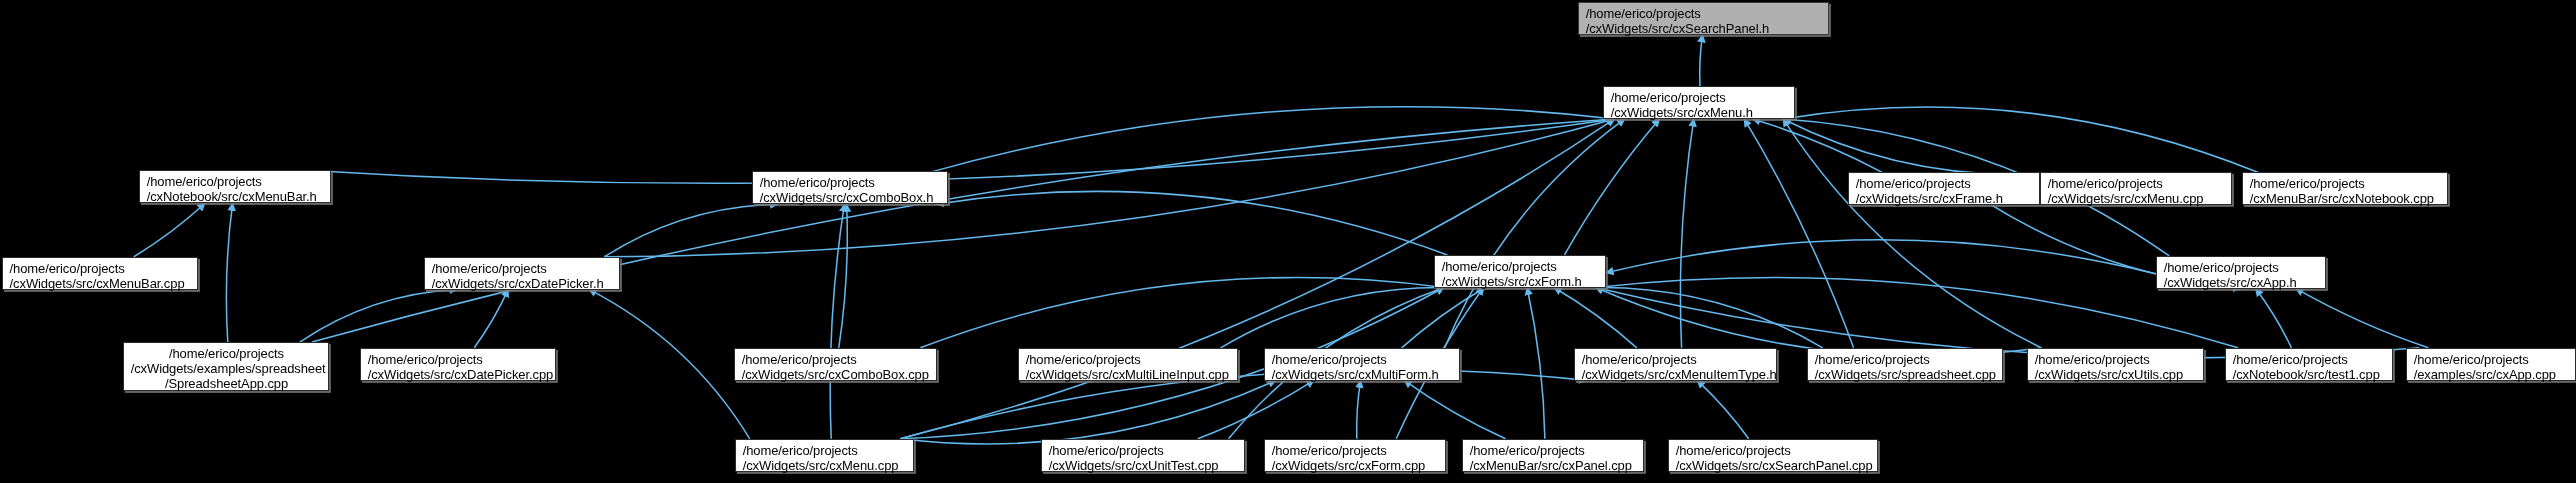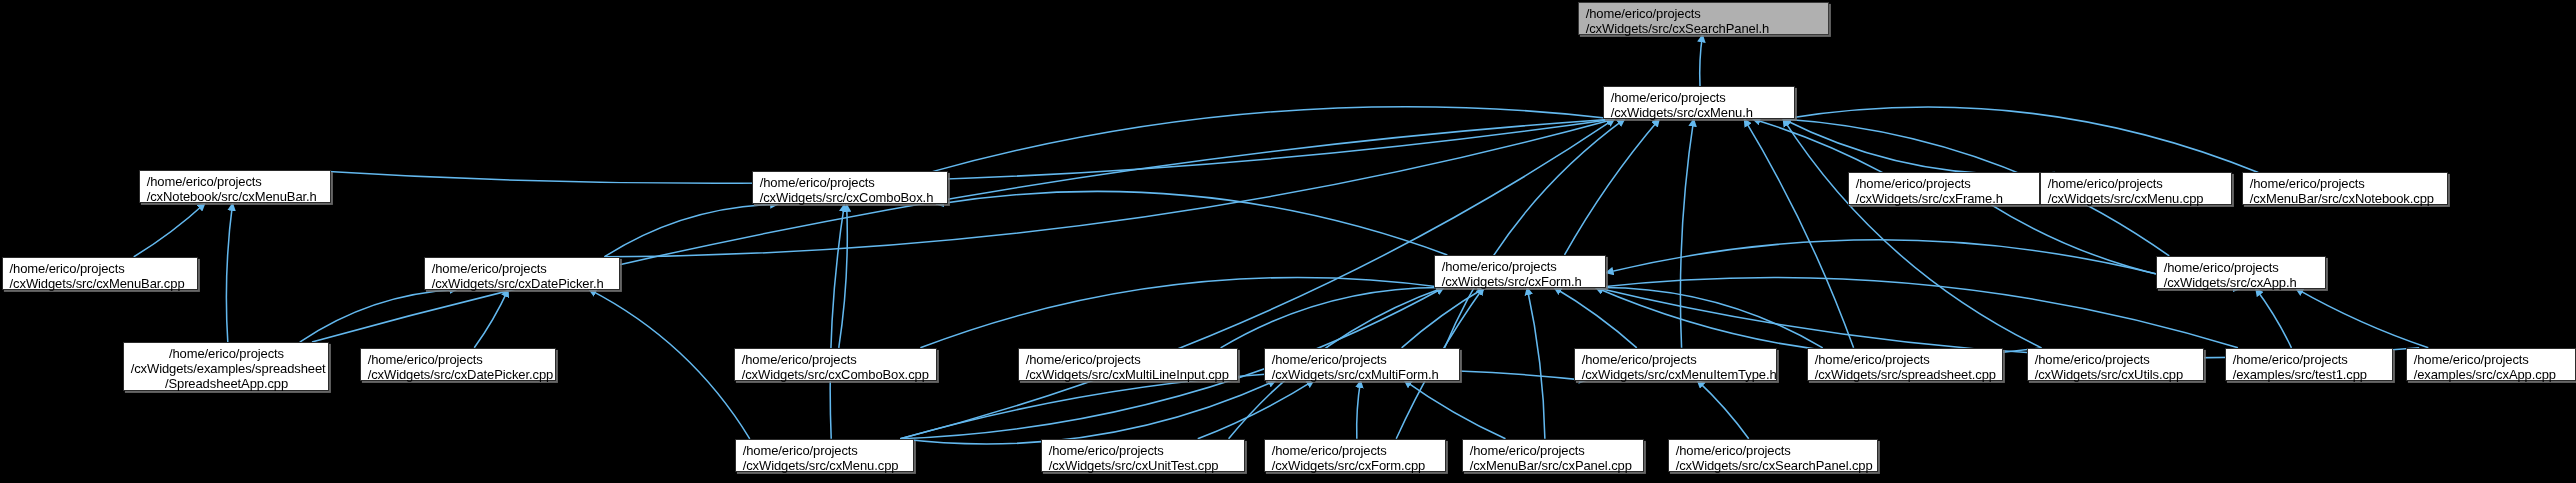--- a/index.html
+++ b/index.html
@@ -108,21 +108,21 @@
       <div class="node" style="left: 1434px; top: 255px; width: 172px; height: 33px;"><span class="l">/home/erico/projects</span><span class="l2">/cxWidgets/src/cxForm.h</span></div>
       <div class="node" style="left: 2156px; top: 256px; width: 170px; height: 33px;"><span class="l">/home/erico/projects</span><span class="l2">/cxWidgets/src/cxApp.h</span></div>
       <div class="node center" style="left: 123px; top: 342px; width: 206px; height: 49px;"><span class="l">/home/erico/projects</span><span class="l2">/cxWidgets/examples/spreadsheet</span><span class="l3">/SpreadsheetApp.cpp</span></div>
       <div class="node" style="left: 360px; top: 348px; width: 196px; height: 33px;"><span class="l">/home/erico/projects</span><span class="l2">/cxWidgets/src/cxDatePicker.cpp</span></div>
       <div class="node" style="left: 734px; top: 348px; width: 203px; height: 33px;"><span class="l">/home/erico/projects</span><span class="l2">/cxWidgets/src/cxComboBox.cpp</span></div>
       <div class="node" style="left: 1018px; top: 348px; width: 220px; height: 33px;"><span class="l">/home/erico/projects</span><span class="l2">/cxWidgets/src/cxMultiLineInput.cpp</span></div>
       <div class="node" style="left: 1264px; top: 348px; width: 196px; height: 33px;"><span class="l">/home/erico/projects</span><span class="l2">/cxWidgets/src/cxMultiForm.h</span></div>
       <div class="node" style="left: 1574px; top: 348px; width: 203px; height: 33px;"><span class="l">/home/erico/projects</span><span class="l2">/cxWidgets/src/cxMenuItemType.h</span></div>
       <div class="node" style="left: 1807px; top: 348px; width: 196px; height: 33px;"><span class="l">/home/erico/projects</span><span class="l2">/cxWidgets/src/spreadsheet.cpp</span></div>
       <div class="node" style="left: 2027px; top: 348px; width: 177px; height: 33px;"><span class="l">/home/erico/projects</span><span class="l2">/cxWidgets/src/cxUtils.cpp</span></div>
-      <div class="node" style="left: 2225px; top: 348px; width: 168px; height: 33px;"><span class="l">/home/erico/projects</span><span class="l2">/examples/src/test1.cpp</span></div>
+      <div class="node" style="left: 2225px; top: 348px; width: 168px; height: 33px;"><span class="l">/home/erico/projects</span><span class="l2">/cxNotebook/src/test1.cpp</span></div>
       <div class="node" style="left: 2406px; top: 348px; width: 170px; height: 33px;"><span class="l">/home/erico/projects</span><span class="l2">/examples/src/cxApp.cpp</span></div>
       <div class="node" style="left: 735px; top: 439px; width: 179px; height: 33px;"><span class="l">/home/erico/projects</span><span class="l2">/cxWidgets/src/cxMenu.cpp</span></div>
       <div class="node" style="left: 1041px; top: 439px; width: 204px; height: 33px;"><span class="l">/home/erico/projects</span><span class="l2">/cxWidgets/src/cxUnitTest.cpp</span></div>
       <div class="node" style="left: 1264px; top: 439px; width: 182px; height: 33px;"><span class="l">/home/erico/projects</span><span class="l2">/cxWidgets/src/cxForm.cpp</span></div>
       <div class="node" style="left: 1462px; top: 439px; width: 182px; height: 33px;"><span class="l">/home/erico/projects</span><span class="l2">/cxMenuBar/src/cxPanel.cpp</span></div>
       <div class="node" style="left: 1668px; top: 439px; width: 210px; height: 33px;"><span class="l">/home/erico/projects</span><span class="l2">/cxWidgets/src/cxSearchPanel.cpp</span></div>
     </div>
 </div>
 
 

